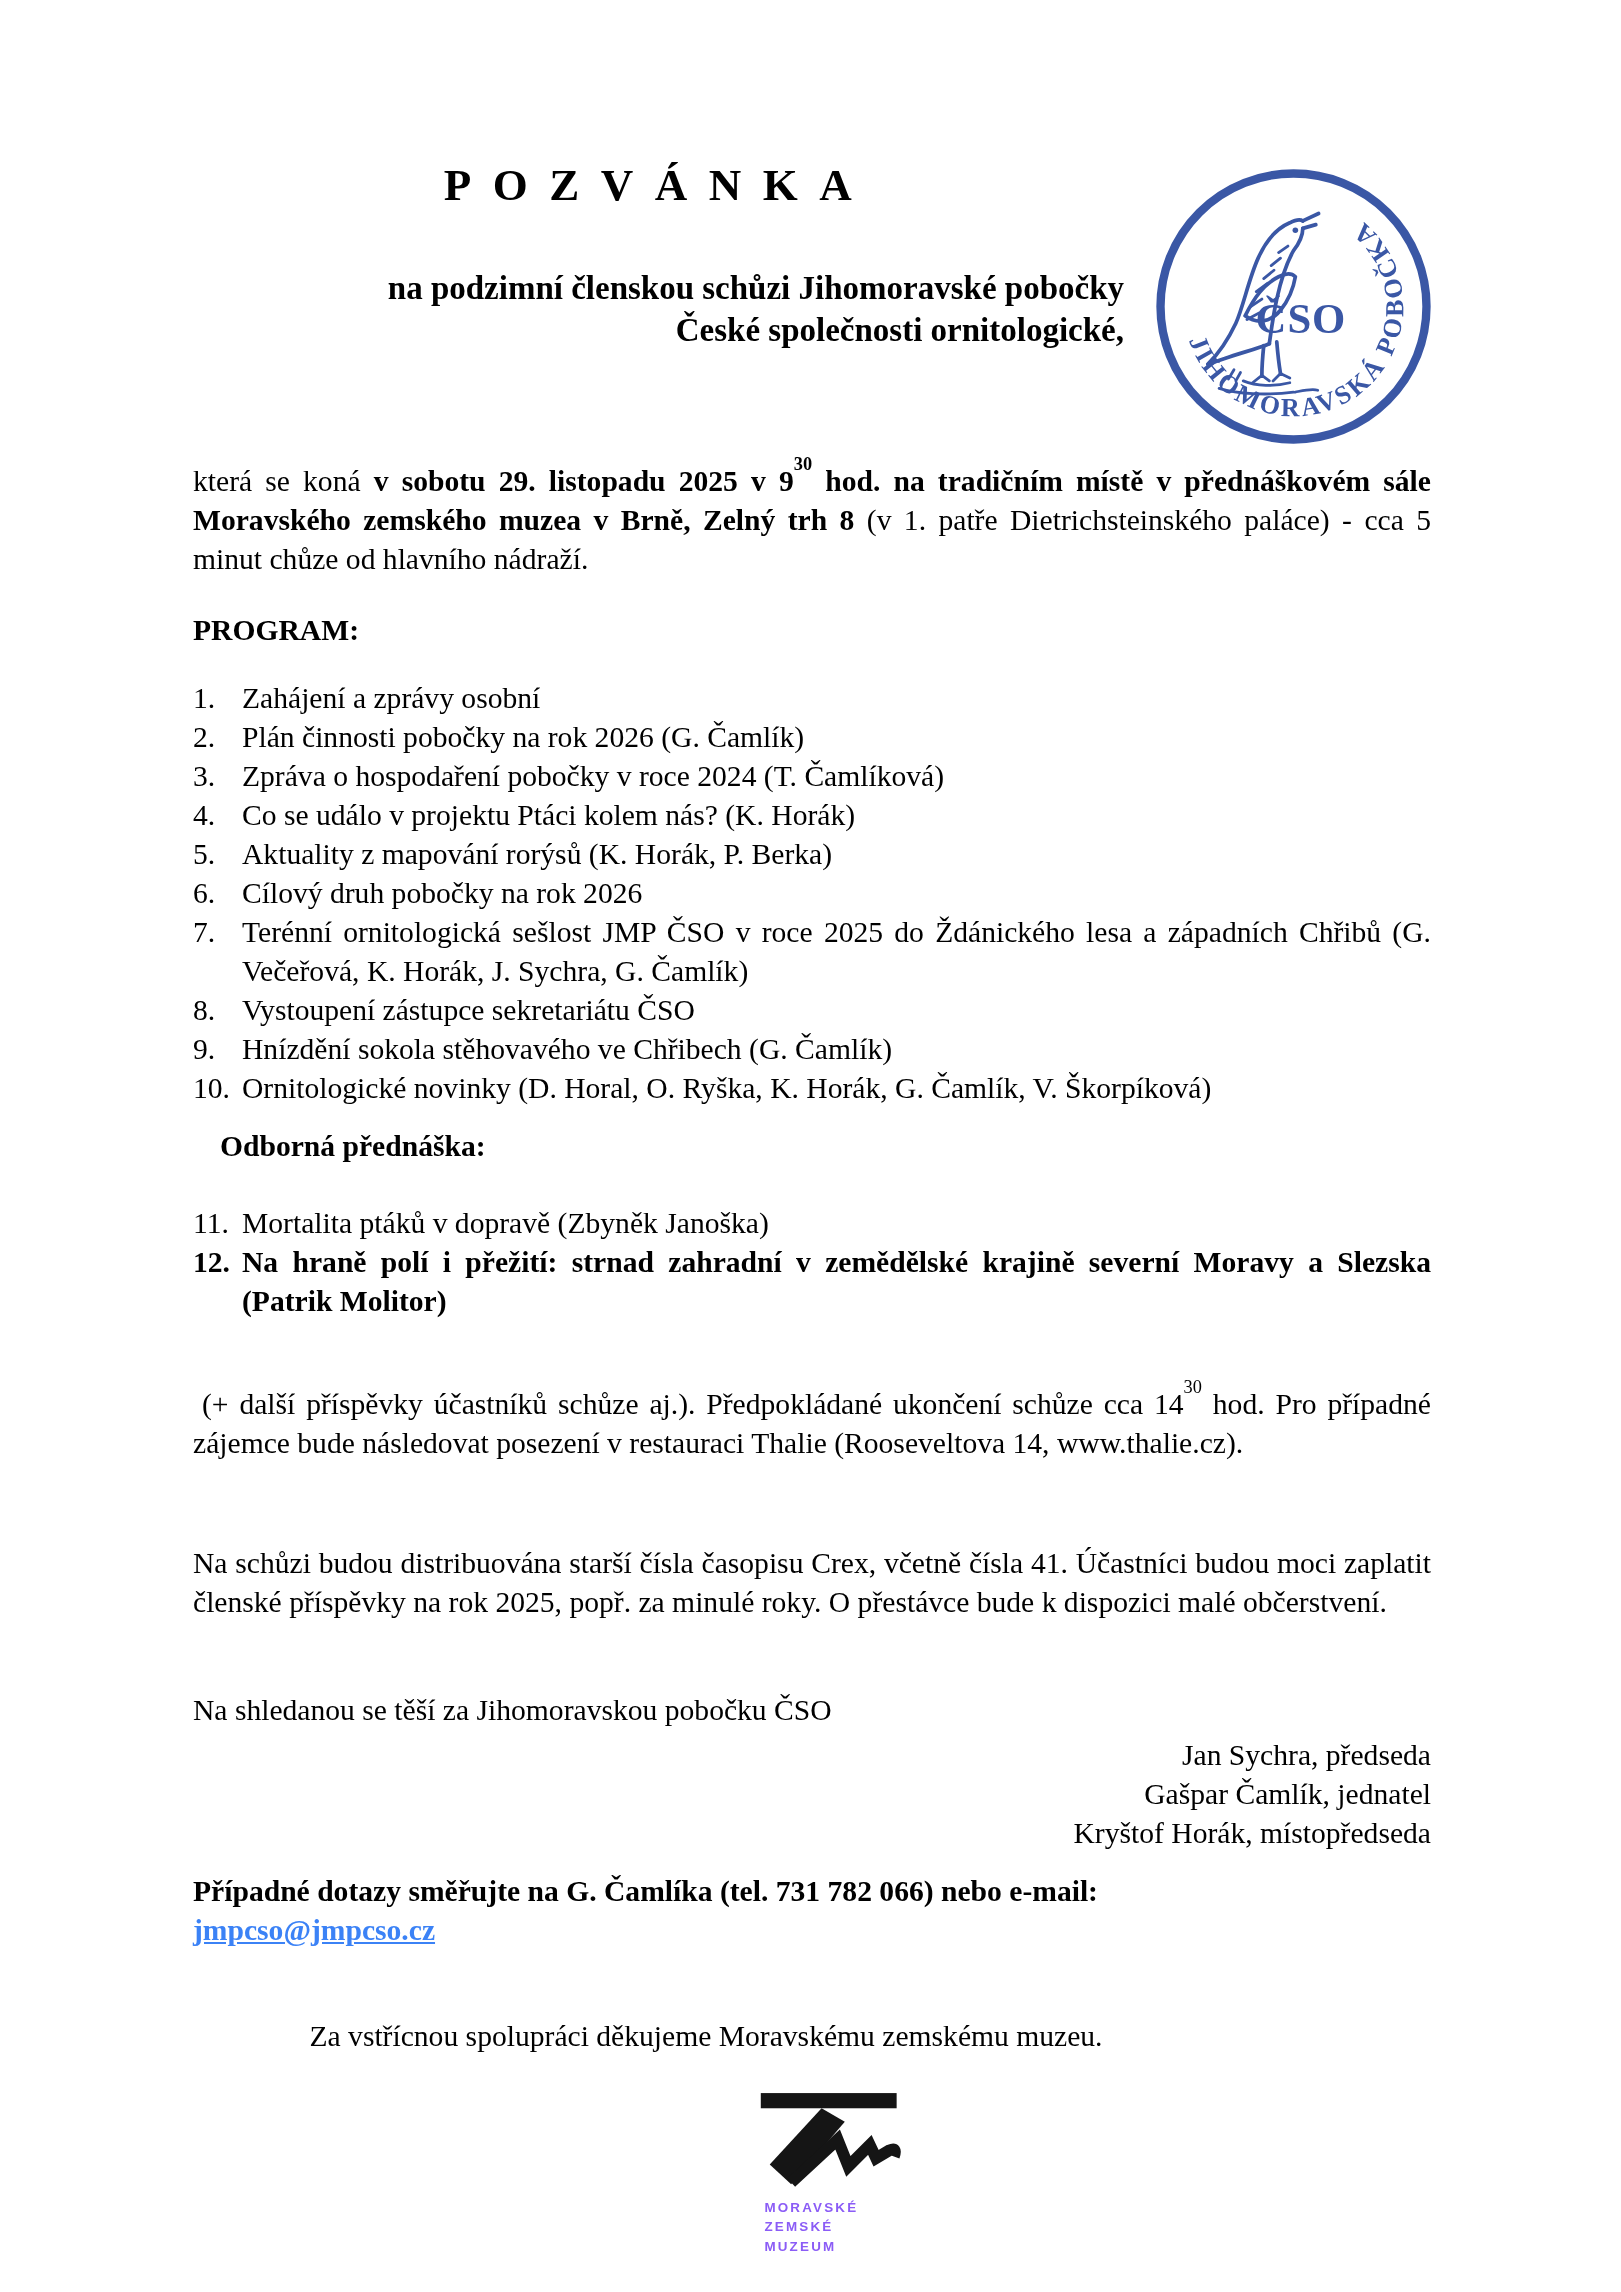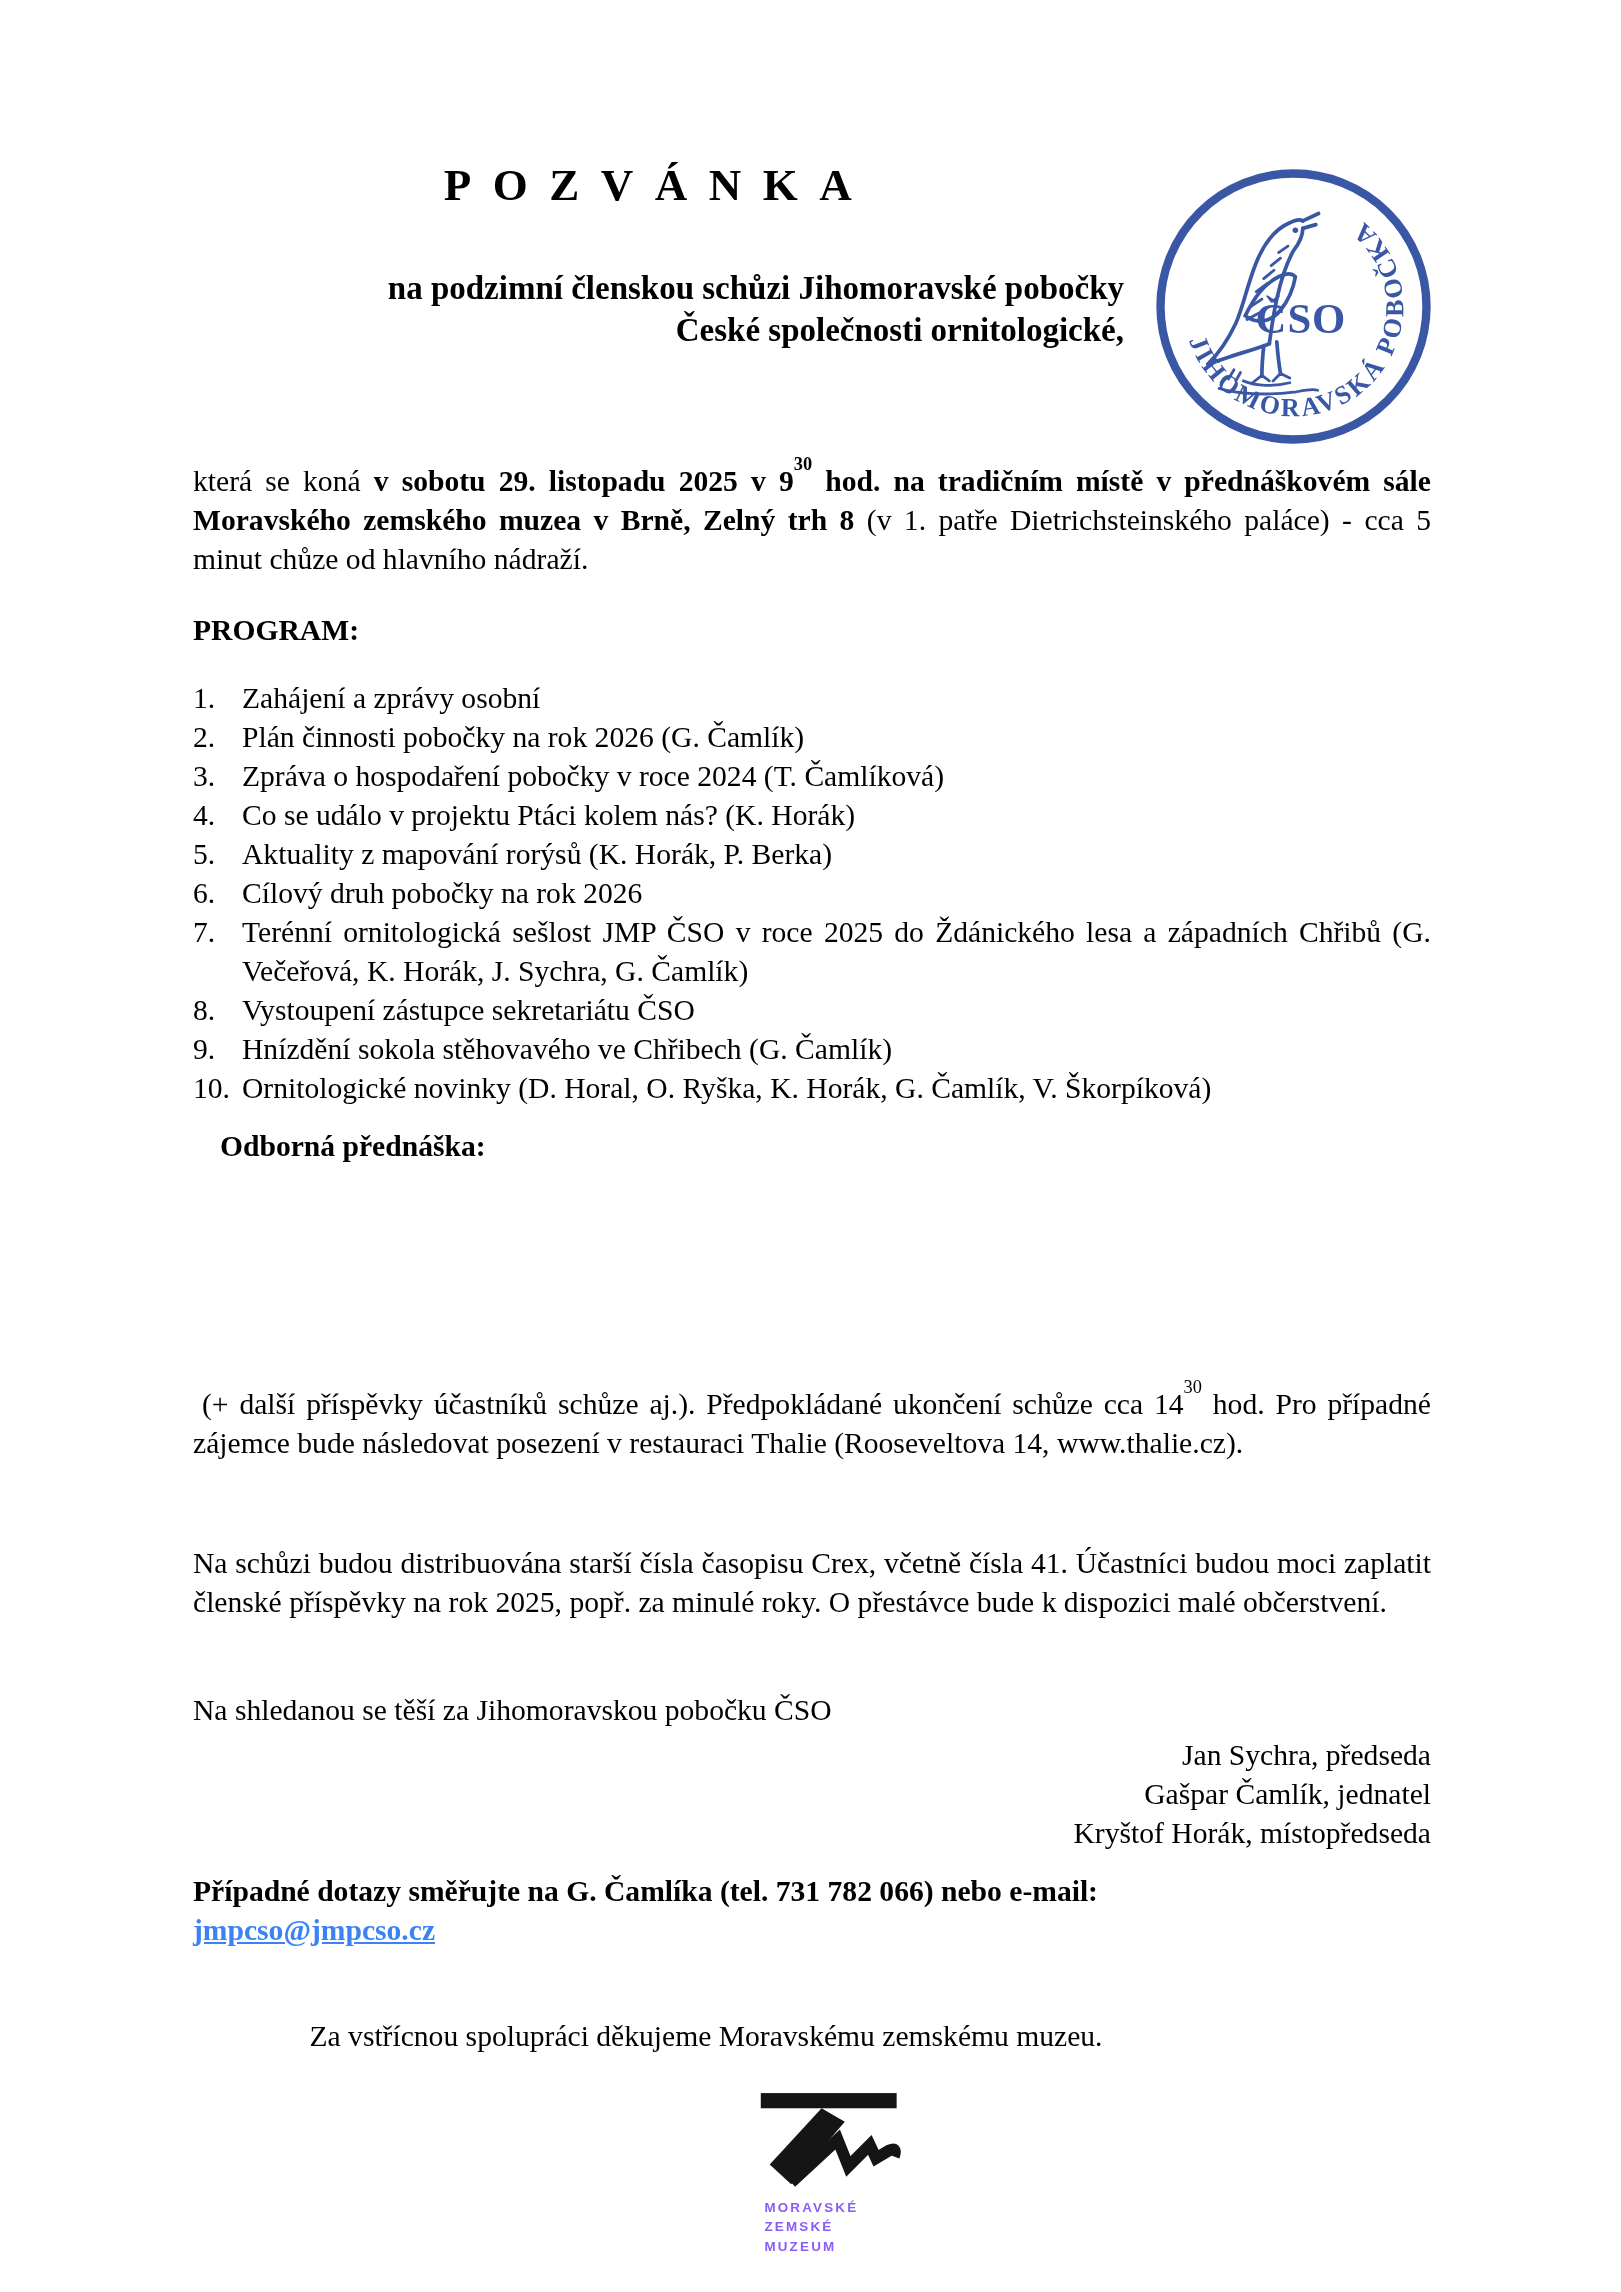--- a/index.html
+++ b/index.html
@@ -91,20 +91,24 @@
       <div class="pitem"><span class="num">4.</span><span class="itxt">Co se událo v projektu Ptáci kolem nás? (K. Horák)</span></div>
       <div class="pitem"><span class="num">5.</span><span class="itxt">Aktuality z mapování rorýsů (K. Horák, P. Berka)</span></div>
       <div class="pitem"><span class="num">6.</span><span class="itxt">Cílový druh pobočky na rok 2026</span></div>
       <div class="pitem"><span class="num">7.</span><span class="itxt">Terénní ornitologická sešlost JMP ČSO v roce 2025 do Ždánického lesa a západních Chřibů (G. Večeřová, K. Horák, J. Sychra, G. Čamlík)</span></div>
       <div class="pitem"><span class="num">8.</span><span class="itxt">Vystoupení zástupce sekretariátu ČSO</span></div>
       <div class="pitem"><span class="num">9.</span><span class="itxt">Hnízdění sokola stěhovavého ve Chřibech (G. Čamlík)</span></div>
       <div class="pitem"><span class="num">10.</span><span class="itxt">Ornitologické novinky (D. Horal, O. Ryška, K. Horák, G. Čamlík, V. Škorpíková)</span></div>
     </div>
 
   <div class="abs h-lecture">Odborná přednáška:</div>
+  <div class="abs list-lecture">
+      <div class="pitem"><span class="num">11.</span><span class="itxt">Mortalita ptáků v dopravě (Zbyněk Janoška)</span></div>
+      <div class="pitem b"><span class="num">12.</span><span class="itxt">Na hraně polí i přežití: strnad zahradní v zemědělské krajině severní Moravy a Slezska (Patrik Molitor)</span></div>
+    </div>
 
   <p class="abs wrapup"><span>(+ další příspěvky účastníků schůze aj.). Předpokládané ukončení schůze cca 14</span><sup>30</sup><span> hod. Pro případné zájemce bude následovat posezení v restauraci Thalie (Rooseveltova 14, www.thalie.cz).</span></p>
   <p class="abs distribution">Na schůzi budou distribuována starší čísla časopisu Crex, včetně čísla 41. Účastníci budou moci zaplatit členské příspěvky na rok 2025, popř. za minulé roky. O přestávce bude k dispozici malé občerstvení.</p>
 
   <div class="abs farewell">Na shledanou se těší za Jihomoravskou pobočku ČSO</div>
   <div class="abs signatures">
       <div>Jan Sychra, předseda</div>
       <div>Gašpar Čamlík, jednatel</div>
       <div>Kryštof Horák, místopředseda</div>
     </div>

